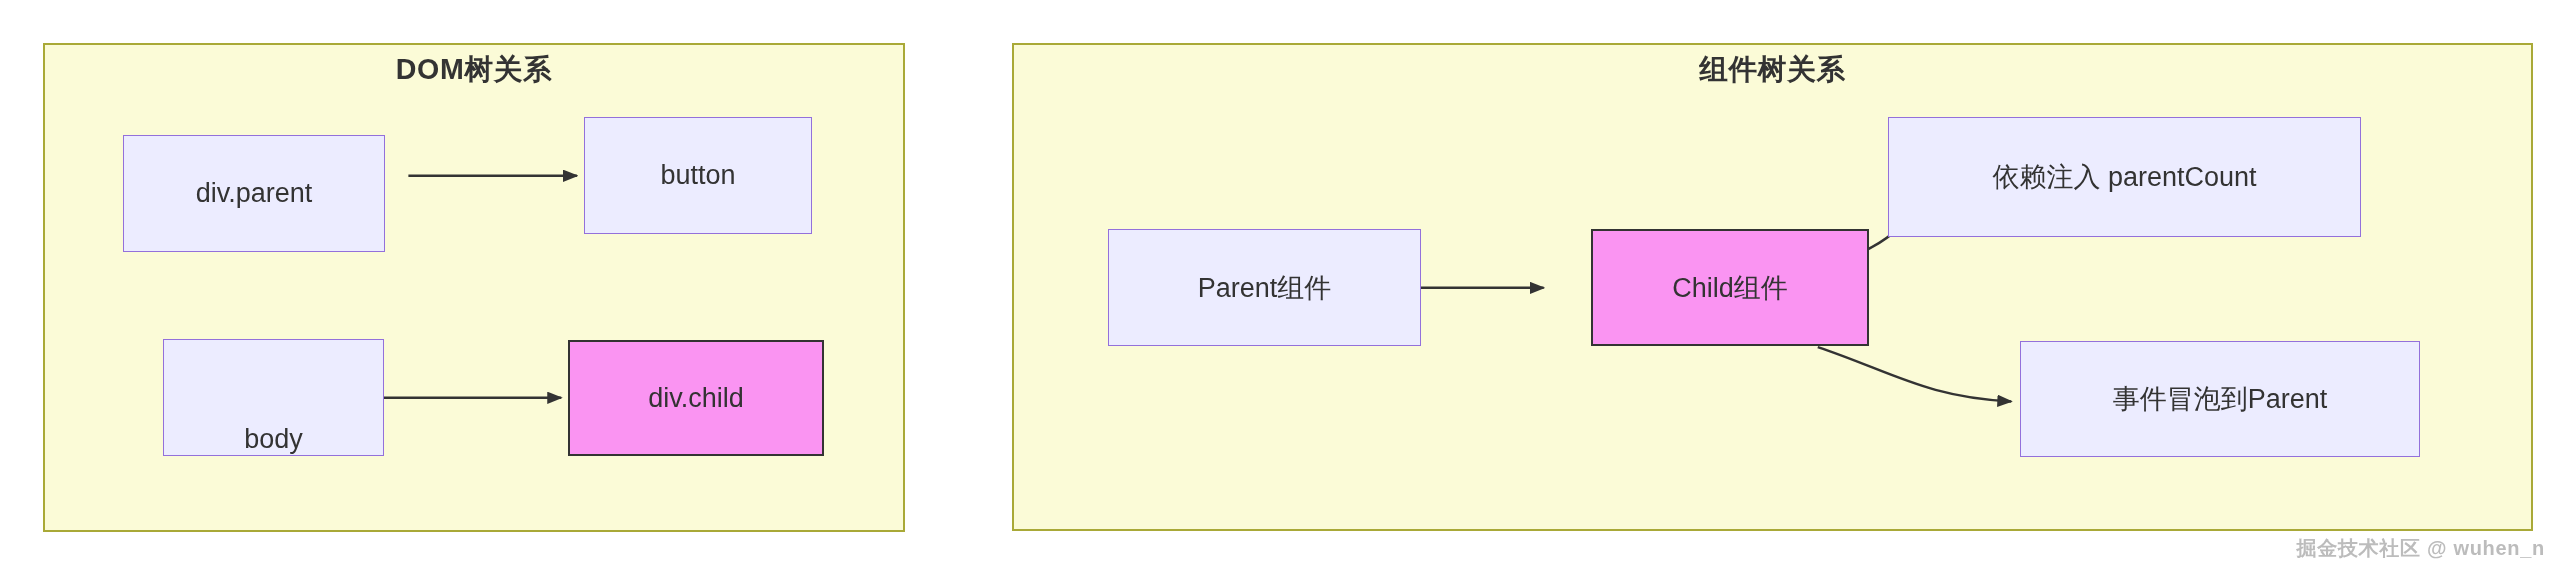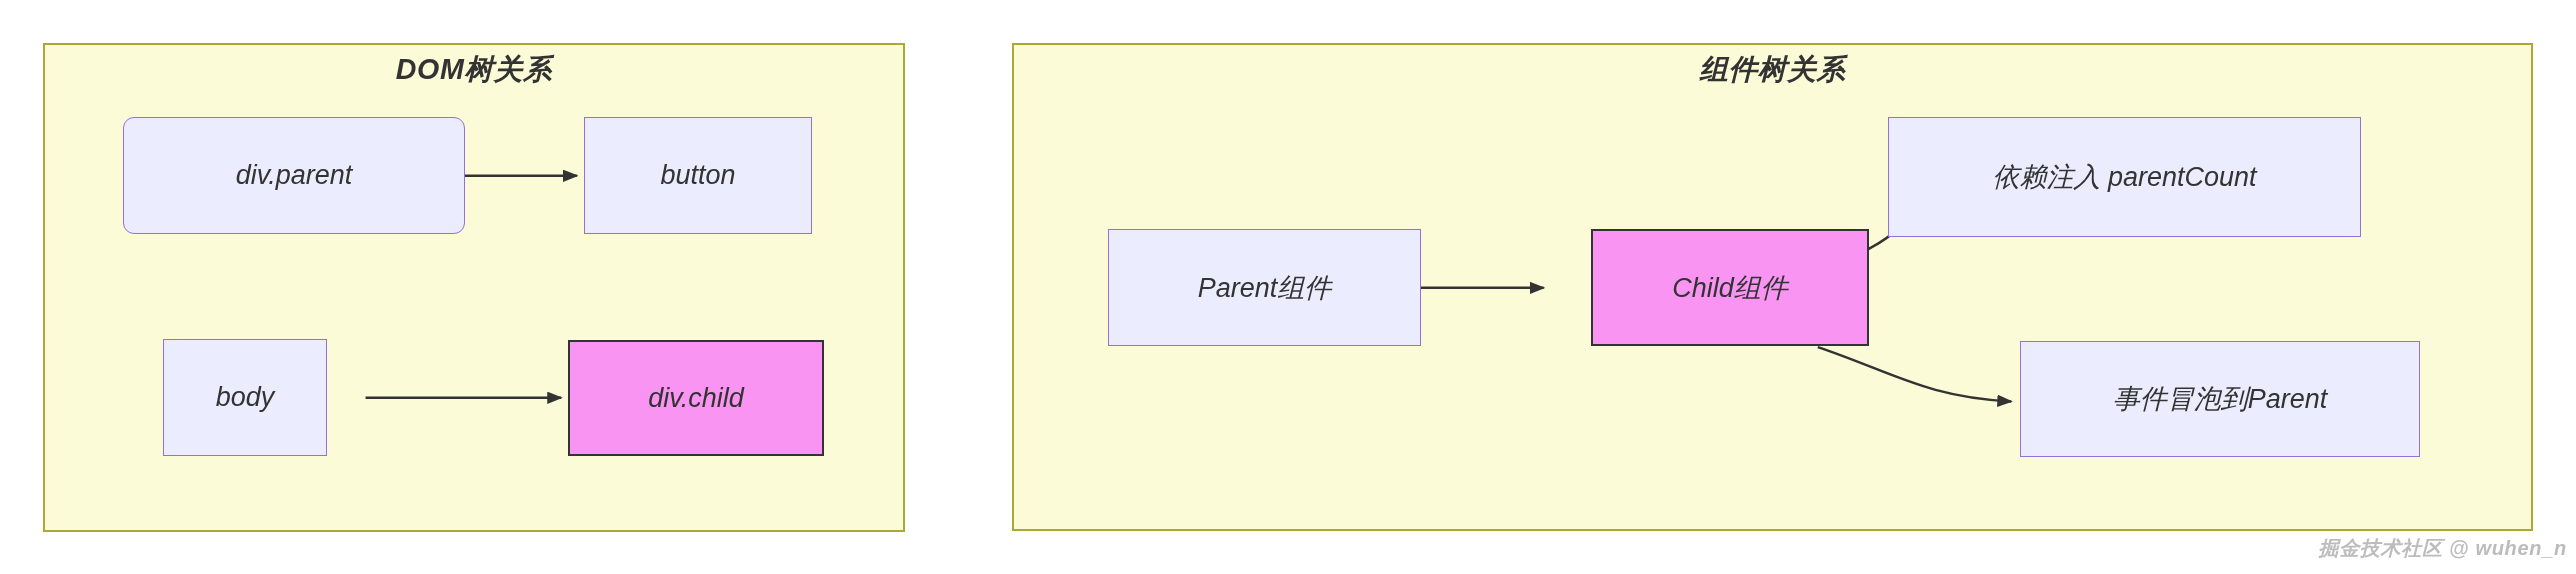--- a/index.html
+++ b/index.html
@@ -4,51 +4,51 @@
 <style>
   :root{
     --panel-fill:#fbfbd7; --panel-border:#a9a937;
     --node-fill:#ececff; --node-border:#9370db;
     --highlight-fill:#fa94f2; --highlight-border:#333333;
     --arrow:#333333; --text:#333333; --watermark-color:#bcbcbc;
   }
   html,body{margin:0;padding:0;background:#ffffff;}
   .canvas{
     position:relative;width:2576px;height:575px;overflow:hidden;background:#ffffff;
-    font-family:"Liberation Sans","DejaVu Sans",sans-serif;color:var(--text);font-style:italic;
+    font-family:"Liberation Sans","DejaVu Sans",sans-serif;color:var(--text);
   }
   .panel{
     position:absolute;background:var(--panel-fill);
     border:2.1px solid var(--panel-border);box-sizing:border-box;
   }
   #panel-left{left:43px;top:43px;width:862px;height:489px;}
   #panel-right{left:1012px;top:43px;width:1521px;height:488px;}
   .panel-title{
     text-align:center;margin-top:6.4px;font-size:28.6px;line-height:36px;
     font-weight:600;color:var(--text);letter-spacing:0.7px;
   }
   .node{
     position:absolute;display:flex;align-items:center;justify-content:center;
     background:var(--node-fill);border:1.4px solid var(--node-border);
     box-sizing:border-box;font-size:27px;color:var(--text);white-space:nowrap;
   }
   .node.highlight{background:var(--highlight-fill);border:2.1px solid var(--highlight-border);}
-  #node-div-parent{left:123px;top:117px;width:342px;height:117px;border-radius:11px;}
+  #node-div-parent{left:123px;top:135px;width:262px;height:117px;}
   #node-button{left:584px;top:117px;width:228px;height:117px;}
-  #node-body{left:163px;top:339px;width:164px;height:117px;}
+  #node-body{left:163px;top:339px;width:221px;height:117px;align-items:flex-end;}
   #node-div-child{left:568px;top:340px;width:256px;height:116px;}
   #node-parent-comp{left:1108px;top:229px;width:313px;height:117px;}
   #node-child-comp{left:1551px;top:229px;width:278px;height:117px;margin-left:40px;}
   #node-inject{left:1888px;top:117px;width:473px;height:120px;}
   #node-bubble{left:2020px;top:341px;width:400px;height:116px;}
   svg.edges{position:absolute;left:0;top:0;width:2576px;height:575px;pointer-events:none;}
   svg.edges path.edge{fill:none;stroke:var(--arrow);stroke-width:3.5px;}
   svg.edges marker path{fill:var(--arrow);stroke:none;}
   .watermark{
-    position:absolute;right:9px;bottom:13px;font-size:20px;font-weight:600;
+    position:absolute;right:31px;bottom:13px;font-size:20px;font-weight:600;
     color:var(--watermark-color);text-shadow:0.7px 0.7px 0 #ffffff;letter-spacing:0.7px;
   }
 </style>
 </head>
 <body>
 
 <div class="canvas">
 
   <section class="panel" id="panel-left">
     <div class="panel-title">DOM树关系</div>

